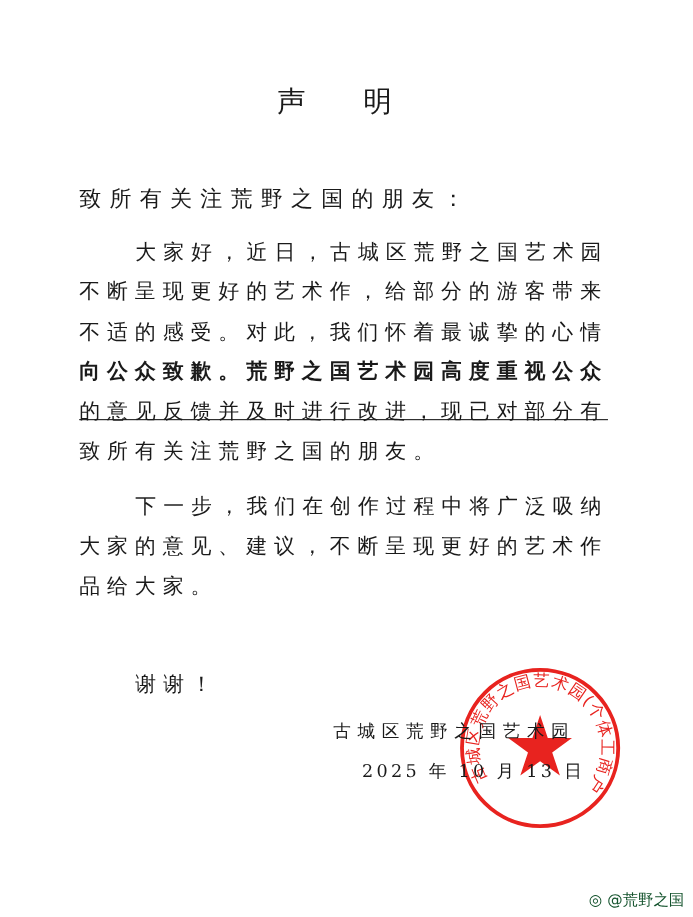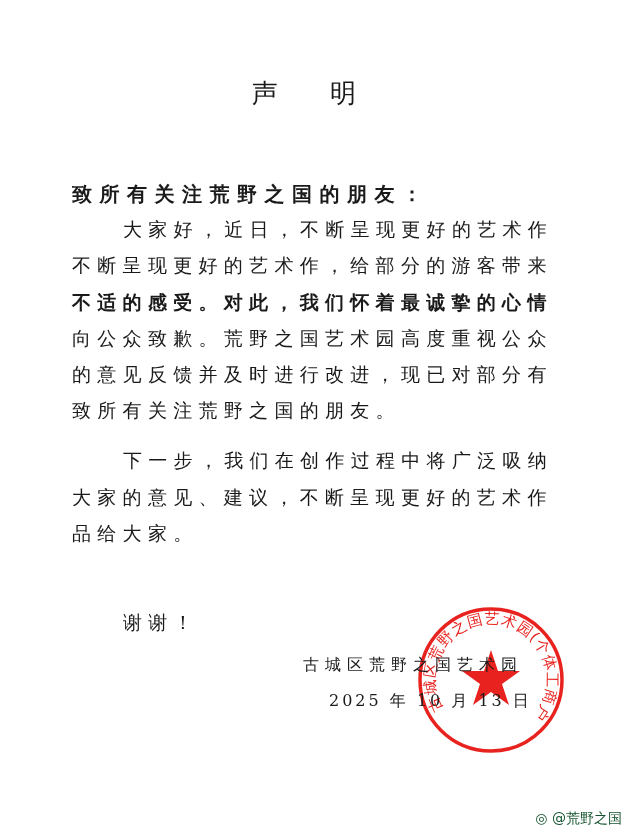--- a/index.html
+++ b/index.html
@@ -1,41 +1,41 @@
 <!DOCTYPE html>
 <html><head>
 <meta charset="utf-8">
 <style>
   html, body { margin: 0; padding: 0; background: #ffffff; }
   body { width: 630px; height: 834px; position: relative; overflow: hidden;
          font-family: "DejaVu Serif", "Liberation Serif", serif; color: #1a1a1a; }
   .title { position: absolute; left: 0; width: 608px; top: 76px; text-align: center;
            font-size: 26px; letter-spacing: 22px; text-indent: 22px; line-height: 34px; }
-  .salutation { position: absolute; left: 72px; top: 180px; font-size: 20px;
-                letter-spacing: 7.5px; font-weight: bold; line-height: 28px; }
+  .salutation { position: absolute; left: 72px; top: 166px; font-size: 20px;
+                letter-spacing: 7.5px; font-weight: normal; line-height: 28px; }
   .body-line { position: absolute; left: 72px; font-size: 19px; letter-spacing: 6.3px;
                line-height: 26px; white-space: nowrap; }
   .sig { position: absolute; font-size: 16px; letter-spacing: 6px; line-height: 26px; white-space: nowrap; }
   .seal { position: absolute; left: 416px; top: 605px; width: 150px; height: 150px; }
   .watermark { position: absolute; right: 8px; bottom: 6px; font-size: 14px; color: #14532d;
                font-family: "DejaVu Sans", "Liberation Sans", sans-serif; }
 </style>
 </head>
 <body>
 
 <div>
   <div class="title">声 明</div>
 
   <div class="salutation">致所有关注荒野之国的朋友：</div>
 
-  <div class="body-line" style="left:123px; top:216px;">大家好，近日，不断呈现更好的艺术作</div>
+  <div class="body-line" style="left:123px; top:216px;">大家好，近日，古城区荒野之国艺术园</div>
   <div class="body-line" style="top:252px;">不断呈现更好的艺术作，给部分的游客带来</div>
-  <div class="body-line" style="top:289px;font-weight:bold;">不适的感受。对此，我们怀着最诚挚的心情</div>
-  <div class="body-line" style="top:325px;">向公众致歉。荒野之国艺术园高度重视公众</div>
-  <div class="body-line" style="top:361px;">的意见反馈并及时进行改进，现已对部分有</div>
+  <div class="body-line" style="top:289px;">不适的感受。对此，我们怀着最诚挚的心情</div>
+  <div class="body-line" style="top:325px;font-weight:bold;">向公众致歉。荒野之国艺术园高度重视公众</div>
+  <div class="body-line" style="top:361px;text-decoration:underline;">的意见反馈并及时进行改进，现已对部分有</div>
   <div class="body-line" style="top:397px;">致所有关注荒野之国的朋友。</div>
 
   <div class="body-line" style="left:123px; top:447px;">下一步，我们在创作过程中将广泛吸纳</div>
   <div class="body-line" style="top:484px;">大家的意见、建议，不断呈现更好的艺术作</div>
   <div class="body-line" style="top:520px;">品给大家。</div>
 
   <div class="body-line" style="left:123px; top:568px;margin-top:41px;">谢谢！</div>
 
   <svg class="seal" viewBox="0 0 150 150">
     <defs>

